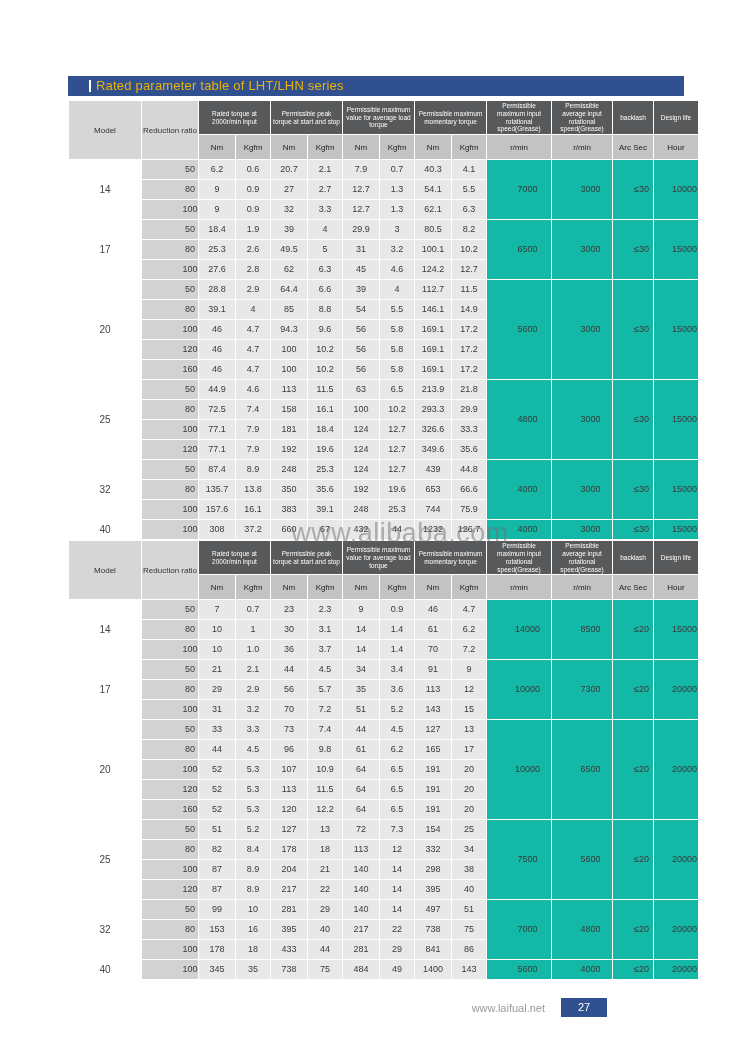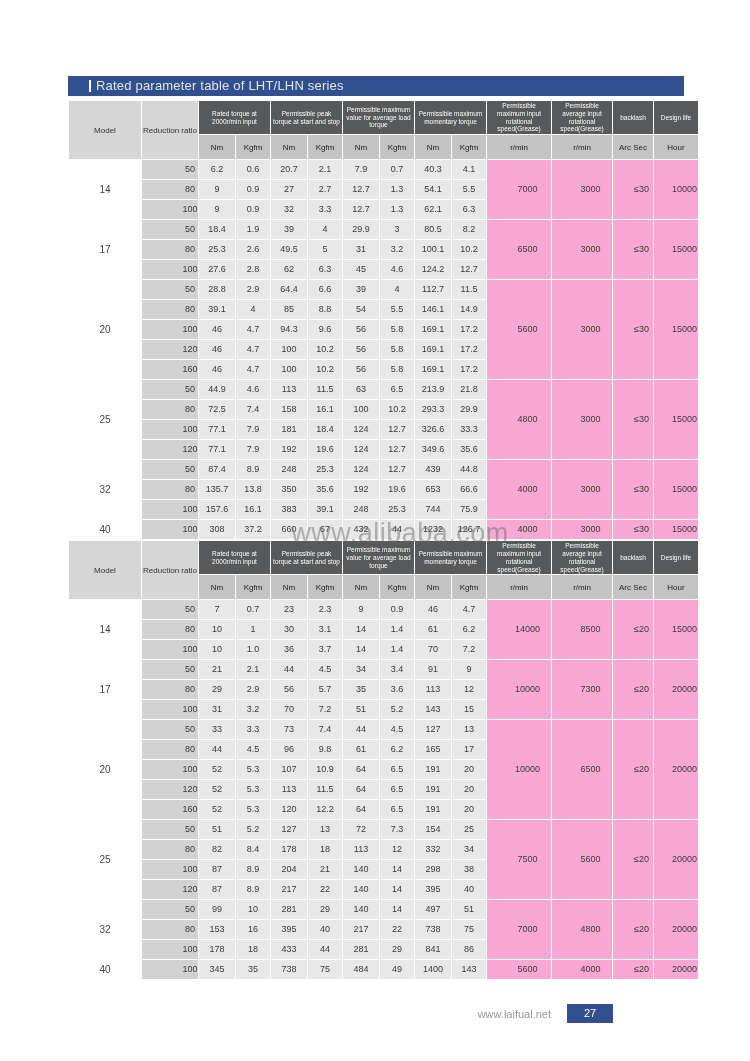--- a/index.html
+++ b/index.html
@@ -5,45 +5,45 @@
   * { margin:0; padding:0; box-sizing:border-box; }
   html,body { background:#ffffff; }
   .page {
     position:relative; width:750px; height:1061px; background:#ffffff;
     font-family:"Liberation Sans","DejaVu Sans",sans-serif; overflow:hidden;
   }
   .content { position:absolute; left:68px; top:76px; width:616px; }
 
   .title-bar { position:relative; height:20px; background:#31508f; margin-bottom:4px; }
   .title-accent { position:absolute; left:21px; top:4px; width:2px; height:12px; background:#ffffff; }
-  .title-text { display:block; padding-left:28px; line-height:20px; color:#e5e5e5; font-size:13px; letter-spacing:0.2px; }
+  .title-text { display:block; padding-left:28px; line-height:20px; color:#eab308; font-size:13px; letter-spacing:0.2px; }
 
   .gap-before { margin-top:14px; }
 
   table.data-table {
     border-collapse:separate; border-spacing:1px; table-layout:fixed;
     width:616px; background:#ffffff;
   }
   .data-table th, .data-table td { text-align:center; vertical-align:middle; overflow:hidden; }
   th.gh { background:#58595b; color:#ffffff; font-weight:normal; font-size:6.5px; line-height:1.2; padding:1px; height:32px; }
   th.lh { background:#d6d6d7; color:#333333; font-weight:normal; font-size:8px; }
   th.uh { background:#c3c3c4; color:#222222; font-weight:normal; font-size:8px; height:24px; }
   .data-table td { font-size:9px; color:#3a3a3a; height:19px; line-height:1; }
   td.model { background:#ffffff; font-size:10px; color:#444444; }
   td.ratio { background:#d2d2d3;padding-left:40px; }
   td.val   { background:#e8e8e9; }
-  td.mcell { background:#f9a8d4;padding-left:17px; }
+  td.mcell { background:#14b8a6;padding-left:17px; }
 
   .watermark {
     position:absolute; left:25px; top:518px; width:750px; text-align:center;
     font-size:27px; color:rgba(110,110,110,0.5); letter-spacing:0.5px;
     z-index:5; pointer-events:none;
   }
 
-  .footer { position:absolute; top:998px; left:9px; width:604px; height:20px;margin-top:6px; }
+  .footer { position:absolute; top:998px; left:3px; width:604px; height:20px; }
   .footer-url { position:absolute; right:62px; top:4px; font-size:11px; color:#999999; }
   .page-badge {
     position:absolute; right:0; top:0; width:46px; height:19px;
     background:#31508f; color:#ffffff; font-size:11px; text-align:center; line-height:19px;
   }
 </style>
 </head>
 <body>
 
 <div class="page">

